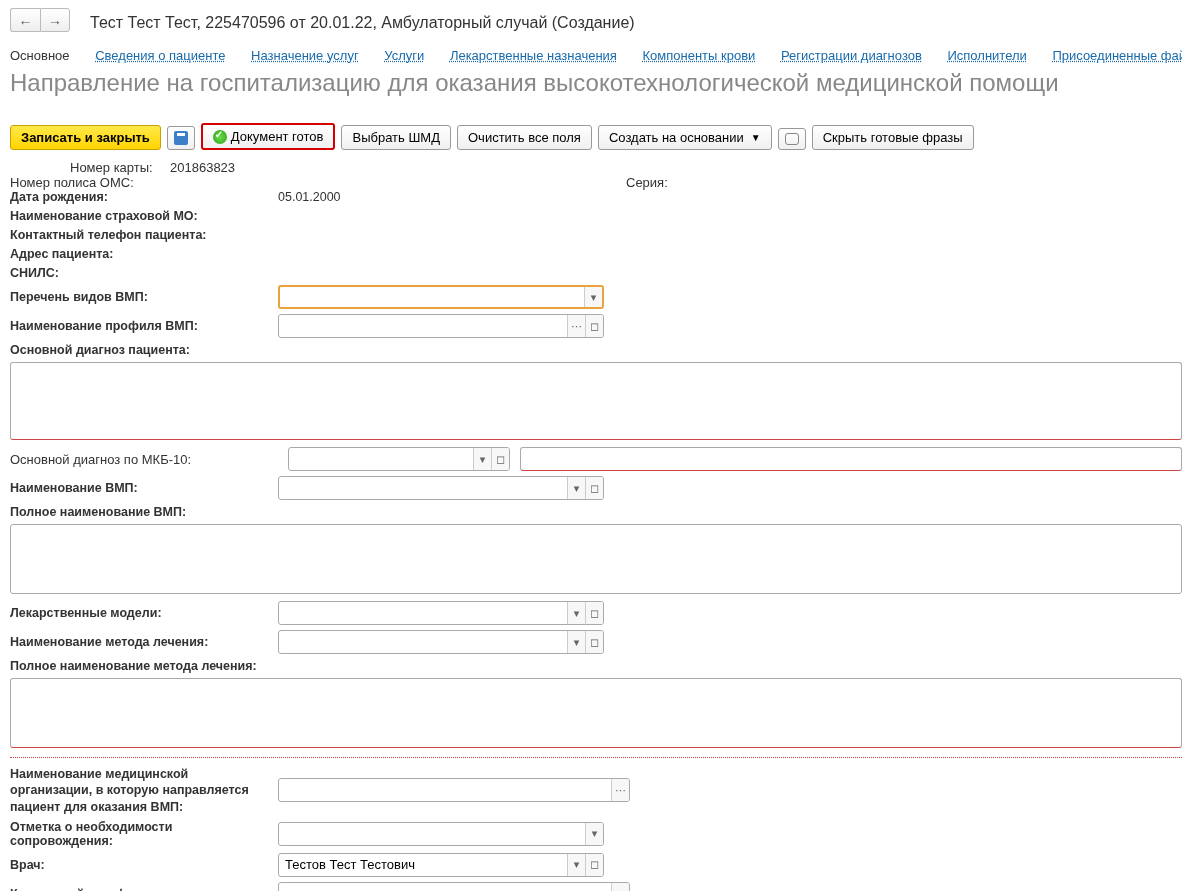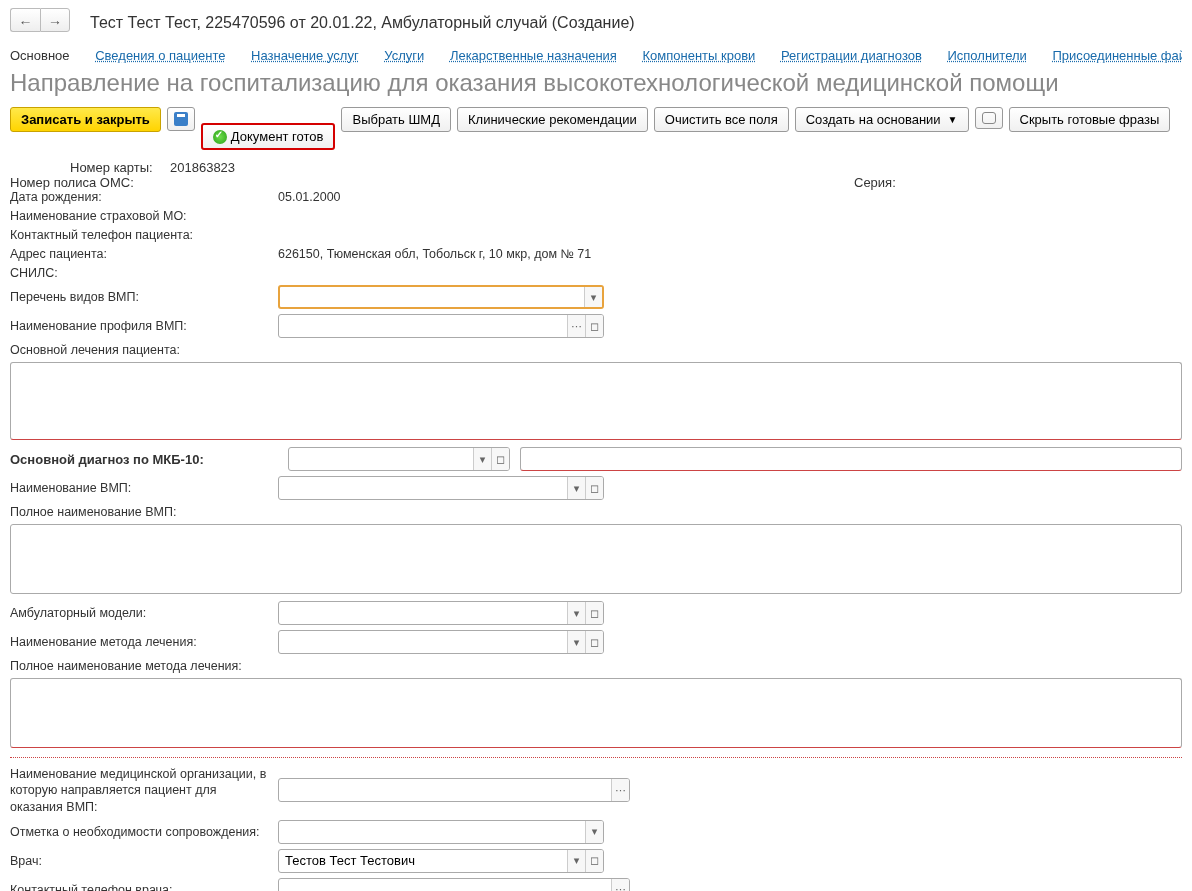--- a/index.html
+++ b/index.html
@@ -12,35 +12,35 @@
 
 .header-row { display: flex; align-items: center; gap: 20px; }
 .page-h1 { font-size: 16px; font-weight: normal; color: #333; display: inline-block; }
 
 .tabs { margin: 10px 0 6px; white-space: nowrap; overflow: hidden; }
 .tabs a { color: #186aab; text-decoration: underline dotted; margin-right: 22px; font-size: 13px; display: inline-block; }
 .tabs a:first-child { color: #333; text-decoration: none; }
 
 .sub-h { font-size: 24px; color: #888; margin: 4px 0 10px; }
 
-.toolbar { display: flex; flex-wrap: wrap; align-items: flex-start; gap: 6px; margin-bottom: 10px; }
+.toolbar { display: flex; flex-wrap: wrap; align-items: flex-end; gap: 6px; margin-bottom: 10px; }
 .btn { border: 1px solid #999; border-radius: 3px; background: linear-gradient(#fff,#f0f0f0); padding: 4px 10px; font-size: 13px; cursor: pointer; display: inline-flex; align-items: center; gap: 4px; white-space: nowrap; }
 .btn.yellow { background: linear-gradient(#ffe94a,#ffd400); border-color: #c9a200; font-weight: bold; }
 .btn.icon { padding: 4px 6px; }
 .btn.highlight { border: 2px solid #d40000; margin-top: 16px; }
 .btn .caret { font-size: 10px; margin-left: 3px; }
 .check-ico { display: inline-block; width: 14px; height: 14px; border-radius: 50%; background: radial-gradient(#6cdc4a,#2aa018); position: relative; }
 .check-ico::after { content: "✓"; color: #fff; font-size: 10px; position: absolute; left: 2px; top: -1px; font-weight: bold; }
 .save-ico { display:inline-block; width:14px;height:14px; background:#3a7fc8; border-radius:2px; position:relative;}
 .save-ico::after{content:"";position:absolute;left:3px;top:2px;width:8px;height:3px;background:#fff;}
 .chat-ico { display:inline-block;width:14px;height:12px;border:1px solid #888;border-radius:3px;position:relative;}
 
 .field-row { display: flex; margin-bottom: 5px; align-items: center; font-size: 12.5px; }
 .field-row.top { align-items: flex-start; }
-.field-row .label { width: 268px; flex-shrink: 0; padding-right: 6px; }
+.field-row .label { width: 268px; flex-shrink: 0; padding-right: 6px; font-weight: bold; }
 .field-row .value-text { color: #333; }
 
 .field-pair { display: flex; }
 .field-pair .col { flex: 1; display: flex; }
 .field-pair .col .label { width: 268px; flex-shrink:0; }
 .field-pair .col2 .label { width: 100px; }
 
 .combo { display: inline-flex; border: 1px solid #aaa; border-radius: 3px; height: 24px; background: #fff; overflow: hidden; }
 .combo.focus { border: 2px solid #e8a33d; }
 .combo input { border: none; outline: none; padding: 0 6px; font-size: 13px; width: 100%; background: transparent; }
@@ -50,21 +50,21 @@
 .combo.w220 { width: 222px; }
 .combo.w350 { width: 352px; }
 
 .textarea-big { width: 100%; height: 78px; border: 1px solid #aaa; border-bottom-color:#c44; border-radius: 3px; resize: none; font-size: 13px; padding: 4px; outline: none; }
 .textarea-med { width: 100%; height: 70px; border: 1px solid #aaa; border-radius: 3px; resize: none; padding: 4px; outline:none; }
 .textarea-med.red-bot { border-bottom-color:#c44; }
 
 .red-divider { border-top: 1px dotted #c44; margin: 6px 0 8px; }
 
 .icb-row { display:flex; gap:10px; align-items:center; margin-bottom:5px; }
-.icb-row .label { width:268px; flex-shrink:0;font-weight:bold; }
+.icb-row .label { width:268px; flex-shrink:0; }
 .icb-text { flex:1; height:24px; border:1px solid #aaa; border-bottom-color:#c44; border-radius:3px; }
 
 .spacer { height: 4px; }
 </style>
 </head>
 <body>
 
 
 
 <div class="header-row">
@@ -93,21 +93,20 @@
 <div class="toolbar">
   <button class="btn yellow">Записать и закрыть</button>
   <button class="btn icon">
       <span class="save-ico"></span>
     </button>
   <button class="btn highlight">
       <span class="check-ico"></span>
       <span>Документ готов</span>
     </button>
   <button class="btn">Выбрать ШМД</button>
-  <button class="btn">Клинические рекомендации</button>
   <button class="btn">Очистить все поля</button>
   <button class="btn">
       <span>Создать на основании</span>
       <span class="caret">▼</span>
     </button>
   <button class="btn icon">
       <span class="chat-ico"></span>
     </button>
   <button class="btn">Скрыть готовые фразы</button>
 </div>
@@ -117,39 +116,38 @@
     <div class="label">Номер карты:</div>
     <div class="value-text">201863823</div>
   </div>
 </div>
 
 <div class="field-pair">
   <div class="col">
     <div class="label">Номер полиса ОМС:</div>
     <div class="value-text"></div>
   </div>
-  <div class="col col2" style="margin-left:60px;justify-content:center;">
+  <div class="col col2" style="margin-left:60px;">
     <div class="label">Серия:</div>
     <div class="value-text"></div>
   </div>
 </div>
 
 <div class="field-row">
   <div class="label">Дата рождения:</div>
   <div class="value-text">05.01.2000</div>
 </div>
 <div class="field-row">
   <div class="label">Наименование страховой МО:</div>
 </div>
 <div class="field-row">
   <div class="label">Контактный телефон пациента:</div>
 </div>
 <div class="field-row">
   <div class="label">Адрес пациента:</div>
-  <div class="value-text">626150, Тюменская обл, Тобольск г, 10 мкр, дом № 71</div>
 </div>
 <div class="field-row">
   <div class="label">СНИЛС:</div>
 </div>
 
 <div class="field-row">
   <div class="label">Перечень видов ВМП:</div>
   <div class="combo focus w310">
     <input type="text" style="">
     <div class="drop">▾</div>
@@ -159,21 +157,21 @@
 <div class="field-row">
   <div class="label">Наименование профиля ВМП:</div>
   <div class="combo w310">
     <input type="text" style="">
     <div class="more">⋯</div>
     <div class="open">◻</div>
   </div>
 </div>
 
 <div class="field-row top">
-  <div class="label">Основной лечения пациента:</div>
+  <div class="label">Основной диагноз пациента:</div>
 </div>
 <textarea class="textarea-big" style=""></textarea>
 
 <div class="spacer"></div>
 
 <div class="icb-row">
   <div class="label">Основной диагноз по МКБ-10:</div>
   <div class="combo w220">
     <input type="text" style="">
     <div class="drop">▾</div>
@@ -192,21 +190,21 @@
 </div>
 
 <div class="field-row top">
   <div class="label">Полное наименование ВМП:</div>
 </div>
 <textarea class="textarea-med" style=""></textarea>
 
 <div class="spacer"></div>
 
 <div class="field-row">
-  <div class="label">Амбулаторный модели:</div>
+  <div class="label">Лекарственные модели:</div>
   <div class="combo w320">
     <input type="text" style="">
     <div class="drop">▾</div>
     <div class="open">◻</div>
   </div>
 </div>
 
 <div class="field-row">
   <div class="label">Наименование метода лечения:</div>
   <div class="combo w320">

